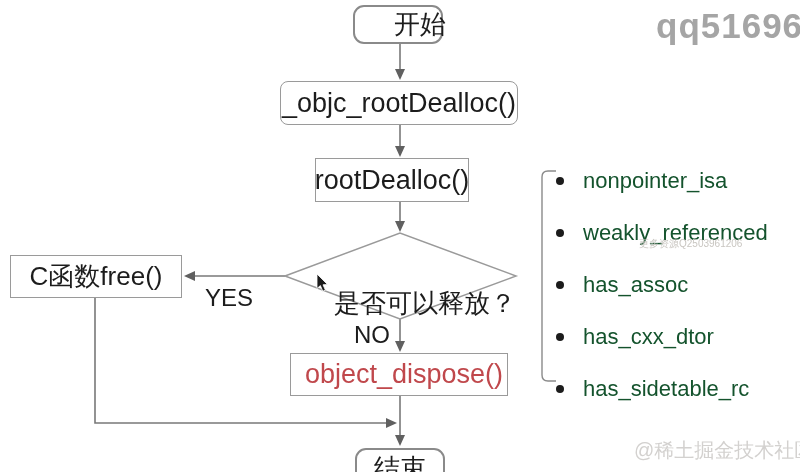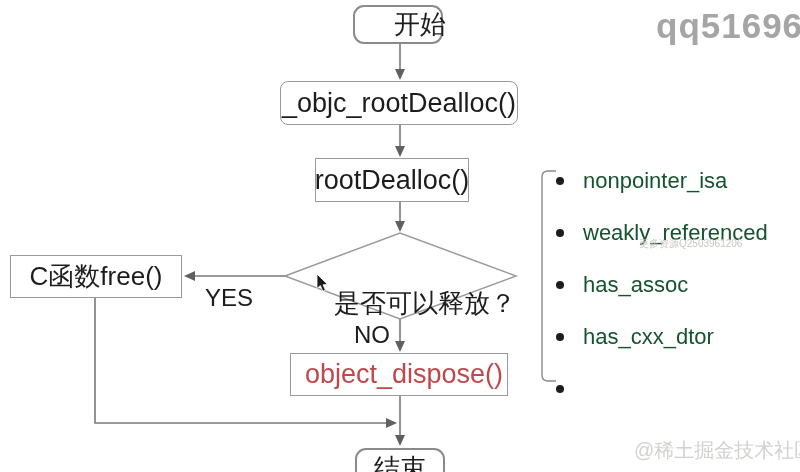--- a/index.html
+++ b/index.html
@@ -94,20 +94,21 @@
     <div class="side-item">
       <div class="bullet"></div>
       <span>has_assoc</span>
     </div>
     <div class="side-item">
       <div class="bullet"></div>
       <span>has_cxx_dtor</span>
     </div>
     <div class="side-item">
       <div class="bullet"></div>
+      <span>has_sidetable_rc</span>
     </div>
   </div>
 
   <div class="wm" id="wm-top">qq5169695</div>
   <div class="wm" id="wm-mid">更多资源Q2503961206</div>
   <div class="wm" id="wm-bottom">@稀土掘金技术社区</div>
 
   <svg class="overlay" style="left:316px;top:274px;" width="16" height="20" viewBox="0 0 16 20">
     <path d="M1,0 L1,14.5 L4.4,11.6 L6.8,17.2 L9.4,16.1 L7,10.8 L11.5,10.5 Z" fill="#1a1a1a" stroke="#ffffff" stroke-width="0.8"></path>
   </svg>

